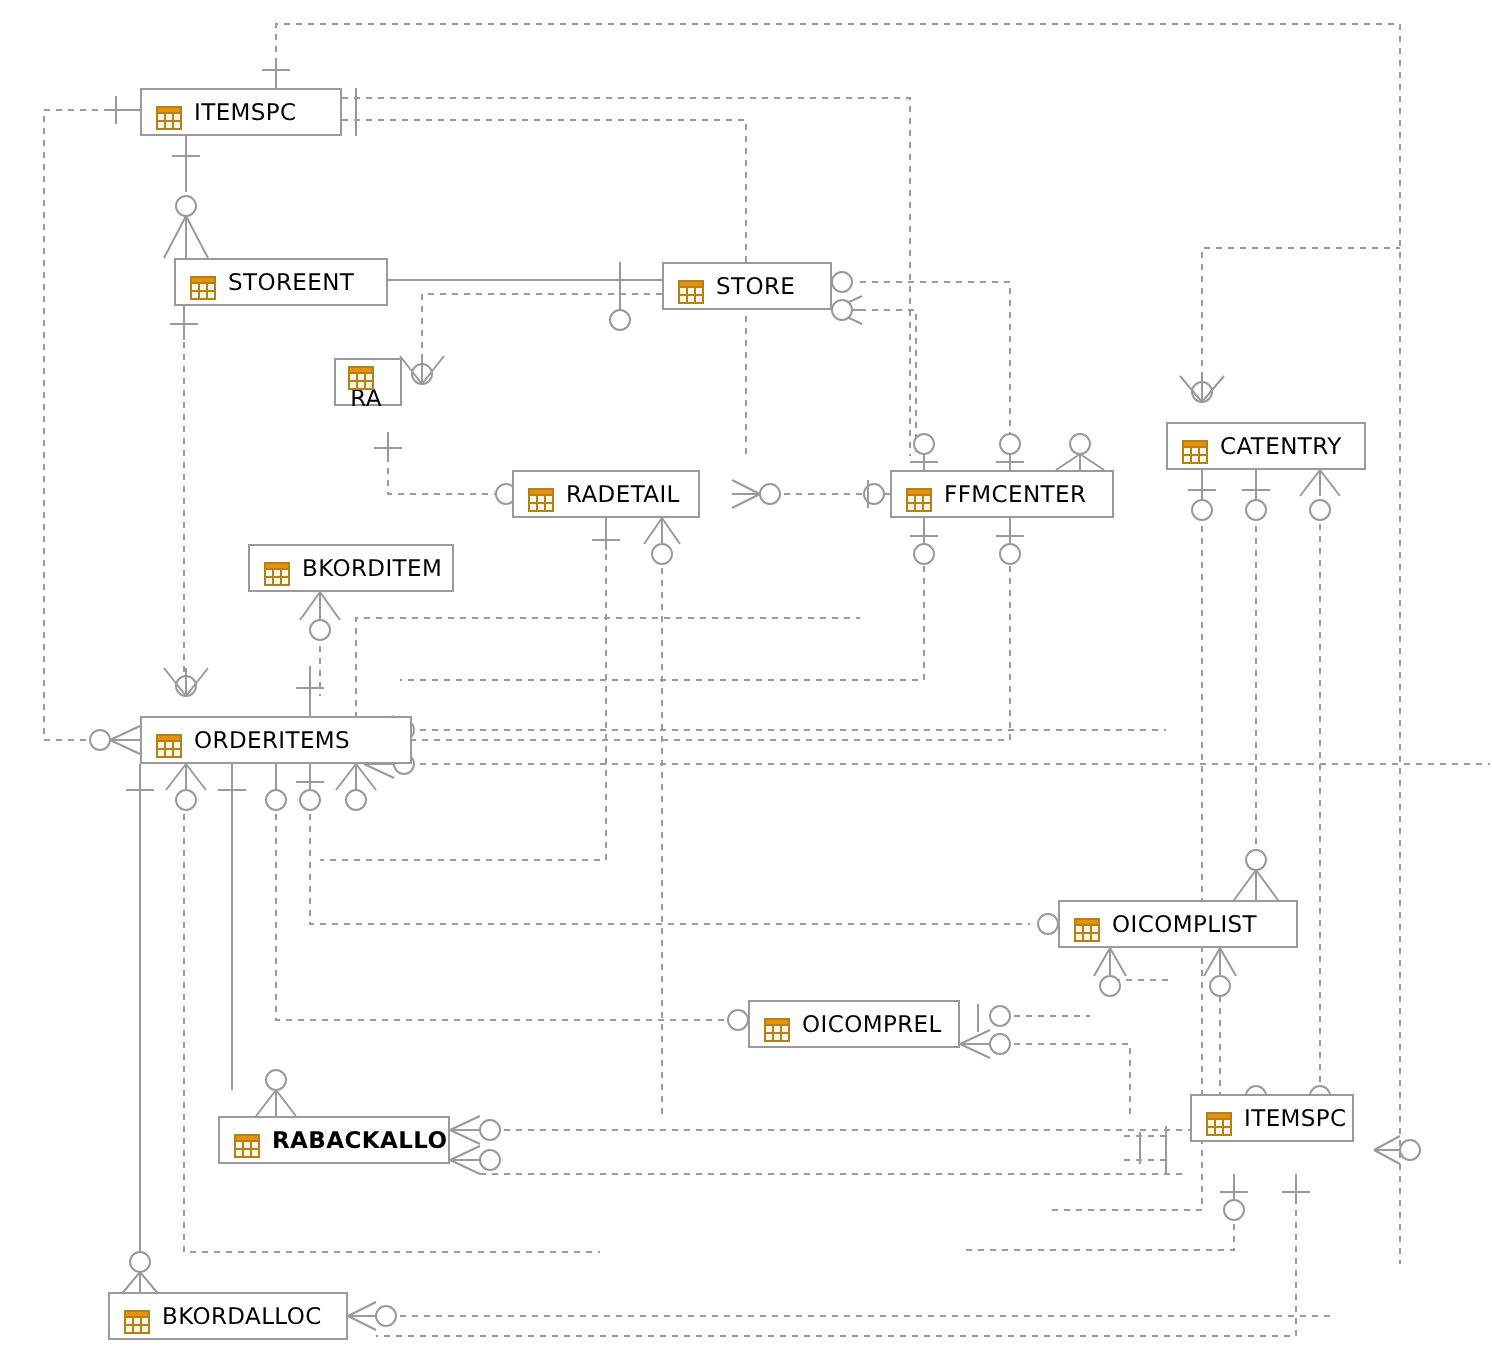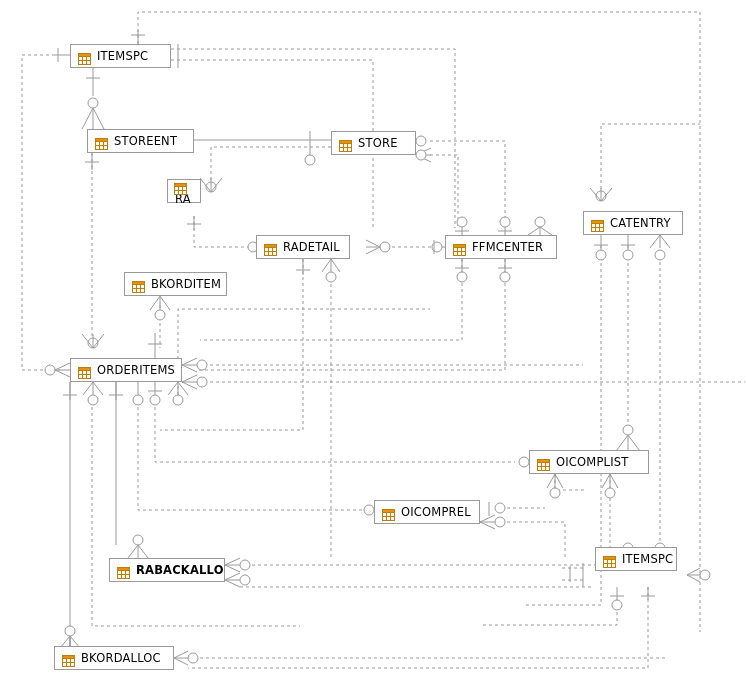--- a/index.html
+++ b/index.html
@@ -383,21 +383,21 @@
     <span class="tbl-icon">
       <svg width="13" height="12" viewBox="0 0 13 12">
           <rect x="0.5" y="0.5" width="12" height="11" fill="#fdf6e3" stroke="#b5801a"></rect>
           <rect x="0.5" y="0.5" width="12" height="3" fill="#e8920a" stroke="#b5801a"></rect>
           <path d="M4.5 3.5 V11.5 M8.5 3.5 V11.5 M0.5 7.5 H12.5" stroke="#b5801a" fill="none"></path>
         </svg>
     </span>
     <span class="ent-label">BKORDITEM</span>
   </div>
 
-  <div class="entity" style="left:70px;top:358px;width:112px;">
+  <div class="entity" style="left:70px;top:358px;width:136px;">
     <span class="tbl-icon">
       <svg width="13" height="12" viewBox="0 0 13 12">
           <rect x="0.5" y="0.5" width="12" height="11" fill="#fdf6e3" stroke="#b5801a"></rect>
           <rect x="0.5" y="0.5" width="12" height="3" fill="#e8920a" stroke="#b5801a"></rect>
           <path d="M4.5 3.5 V11.5 M8.5 3.5 V11.5 M0.5 7.5 H12.5" stroke="#b5801a" fill="none"></path>
         </svg>
     </span>
     <span class="ent-label">ORDERITEMS</span>
   </div>
 

